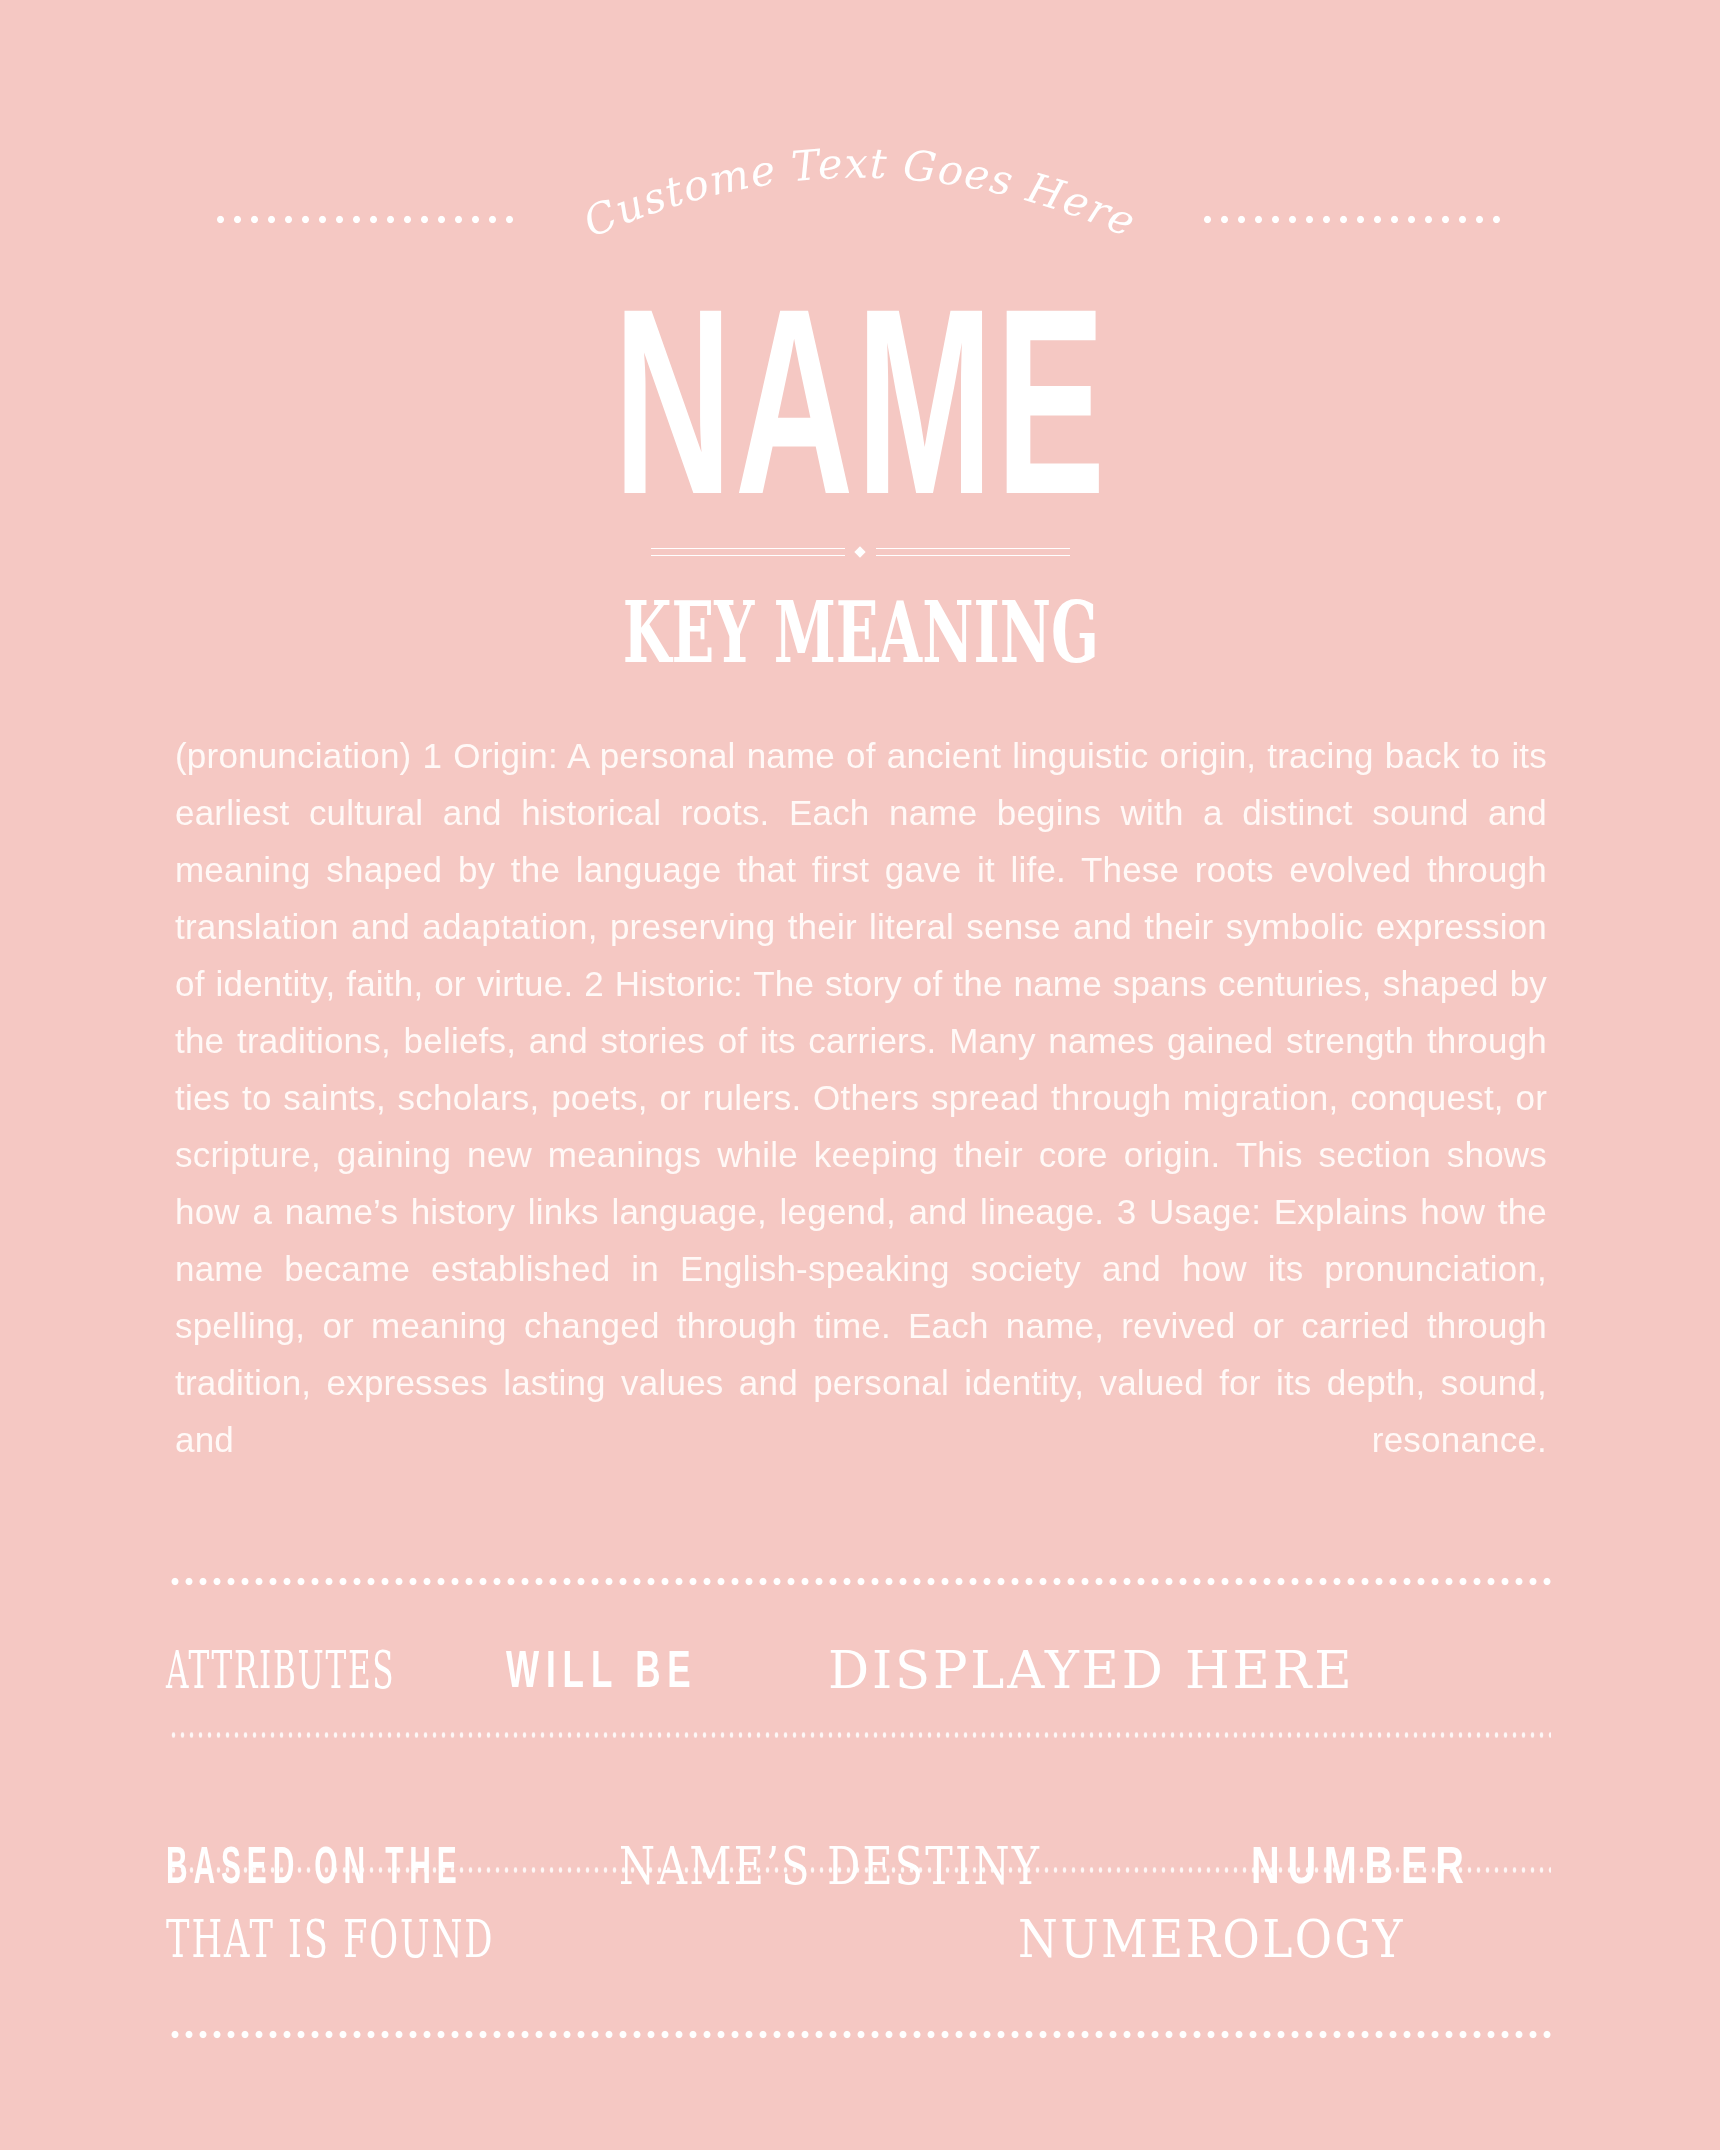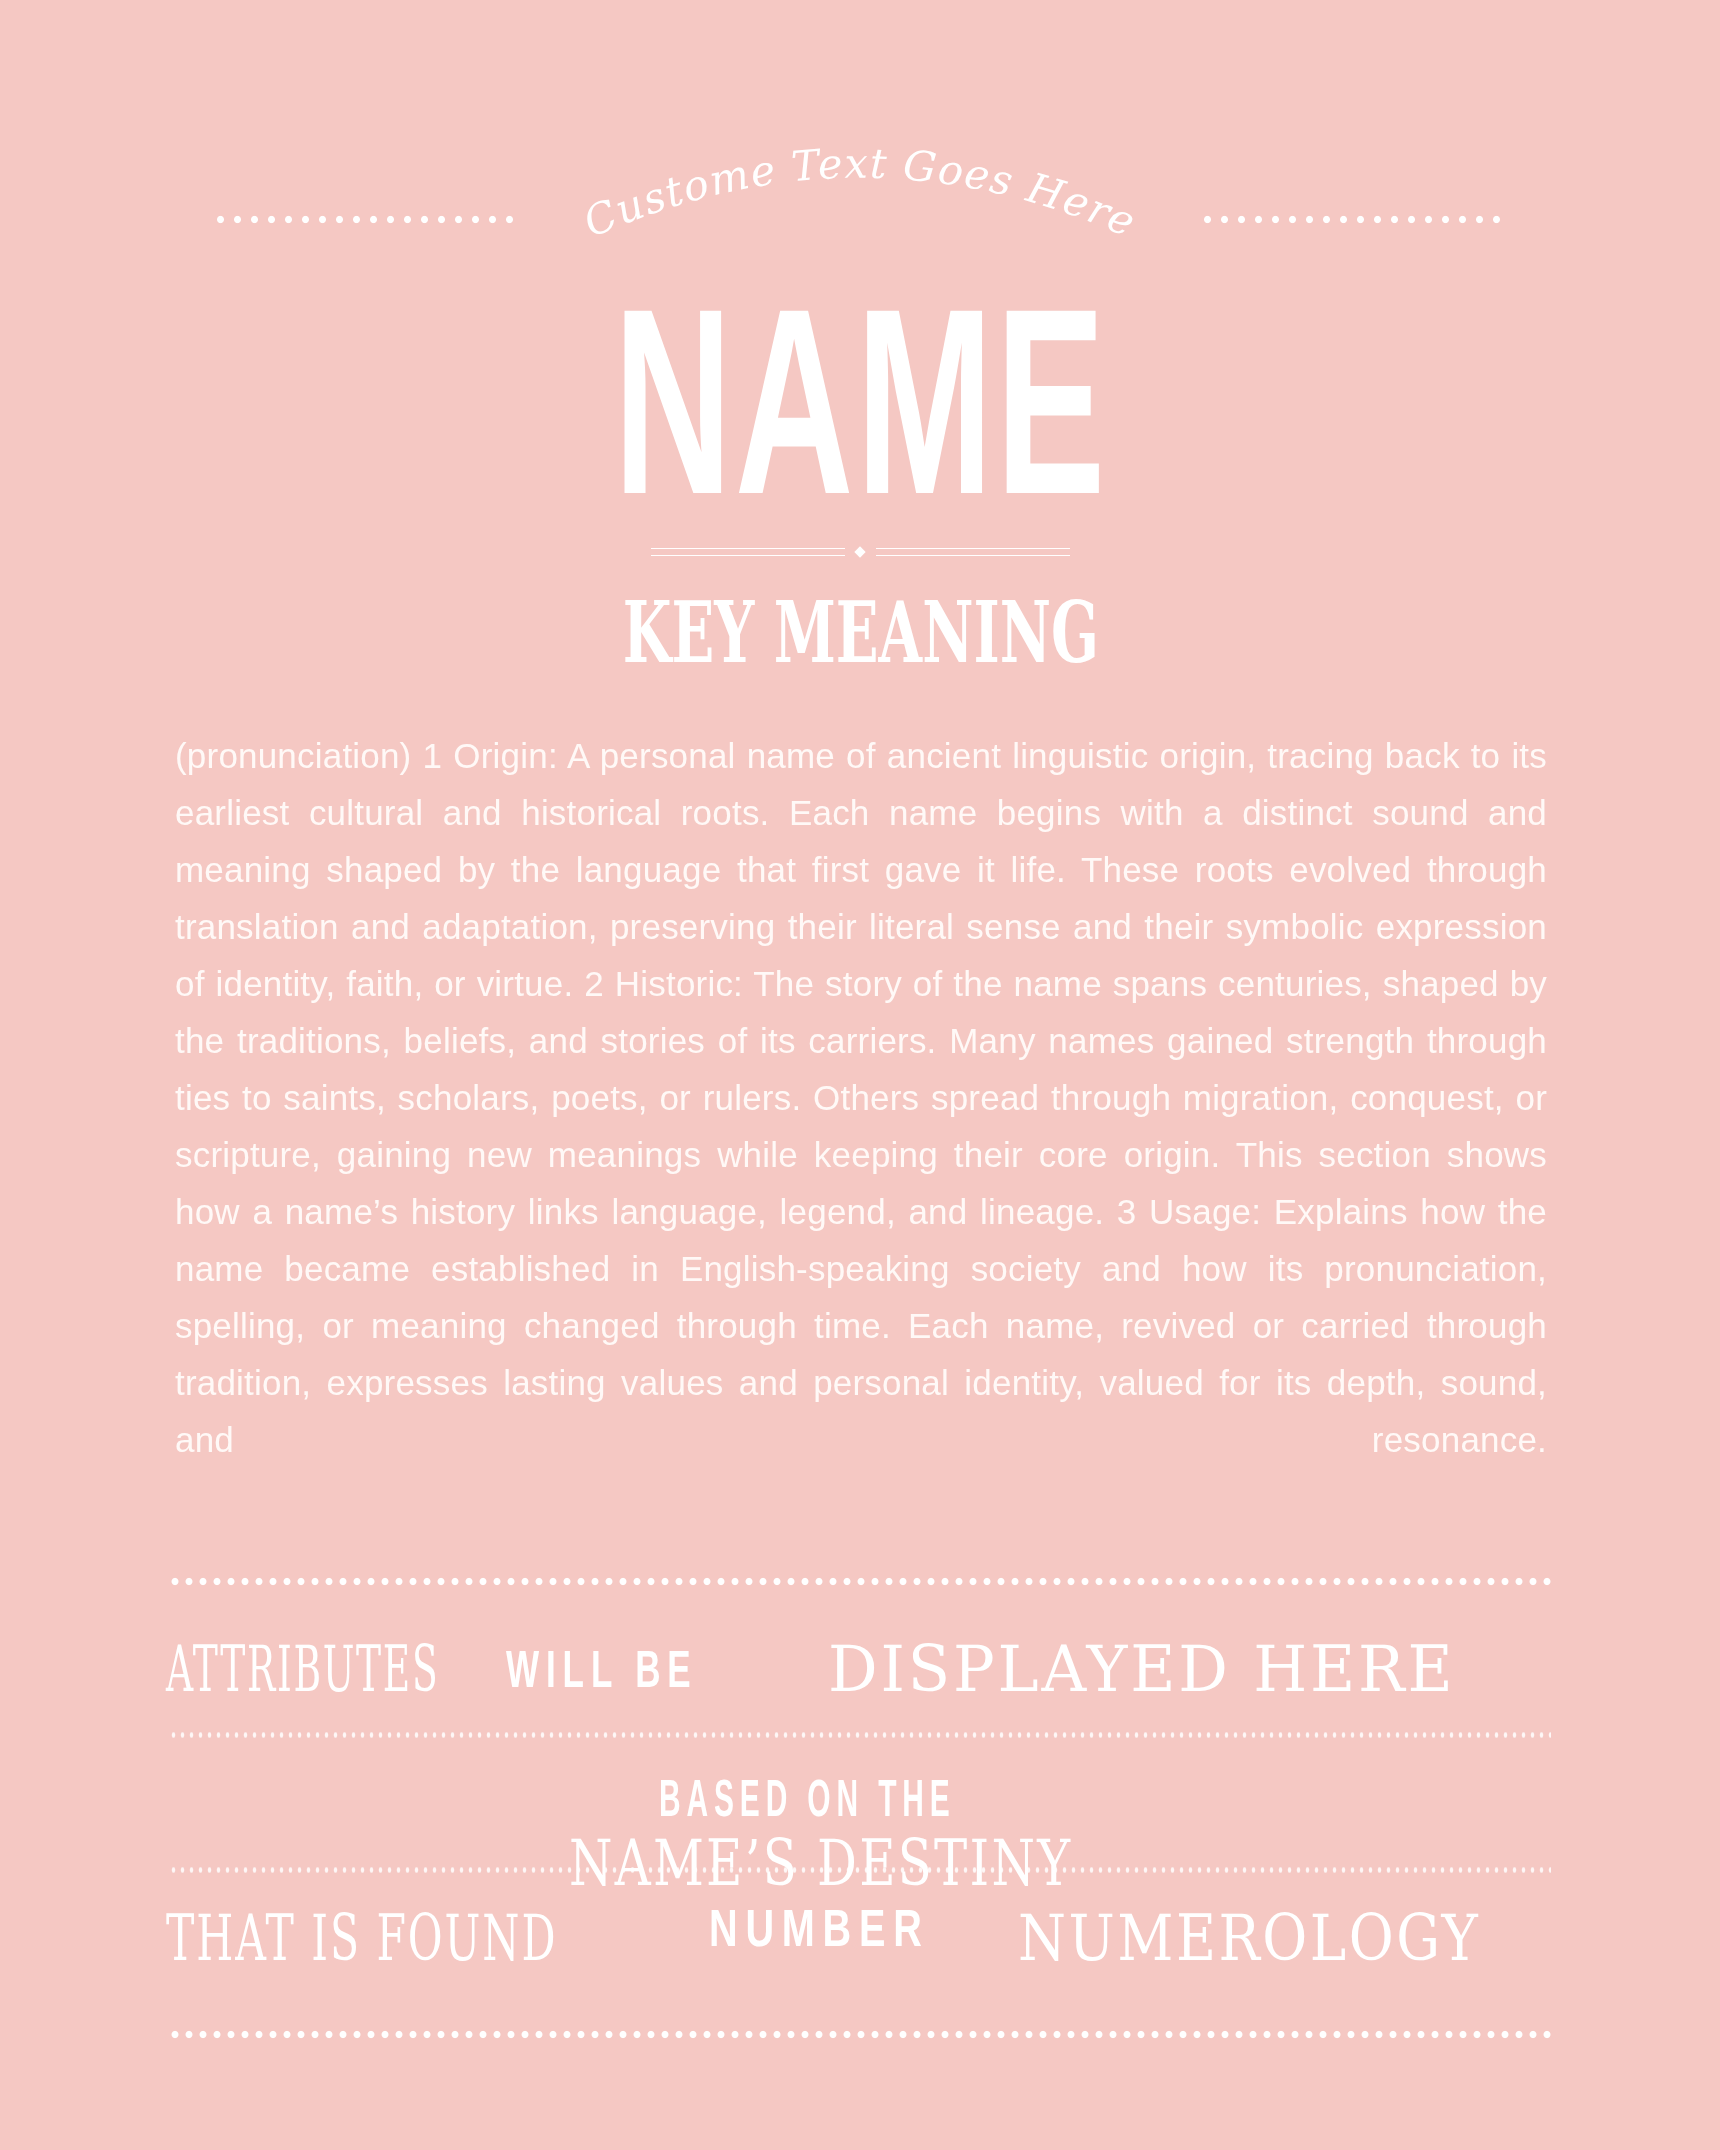--- a/index.html
+++ b/index.html
@@ -37,21 +37,21 @@
     left:175px; top:727px; width:1372px;
     font-family:"Liberation Sans", sans-serif; font-size:35px; line-height:57px;
     text-align:justify; text-align-last:justify; color:#FFF9F7; letter-spacing:0.2px;
   }
   .attr-line {
     position:absolute; left:166px; width:1386px; height:65px;
     display:flex; justify-content:space-between; align-items:center; white-space:nowrap;
   }
   .seg { display:inline-block; line-height:65px; }
   .seg.slab {
-    font-family:"DejaVu Serif", serif; font-size:64px; font-weight:normal;
+    font-family:"DejaVu Serif", serif; font-size:53px; font-weight:normal;
   }
   .seg.bold {
     font-family:"Liberation Sans", sans-serif; font-weight:bold; font-size:51px;
   }
   .fit { display:inline-block; transform-origin:left center; }
 </style>
 </head>
 <body>
 
 <div class="dots top" style="left:212px; top:215px; width:304px;"></div>
@@ -87,21 +87,21 @@
 <div class="dots big" style="left:168px; top:1577px; width:1386px;"></div>
 
 <div class="attr-line" style="top:1637px;">
   <span class="seg slab" style="width: 315px; overflow: visible;"><span class="fit" style="letter-spacing: 2.9px; transform: scaleX(0.586606);">ATTRIBUTES</span></span>
   <span class="seg bold" style="width: 258px; overflow: visible;"><span class="fit" style="letter-spacing: 10px; transform: scaleX(0.687535);">WILL BE</span></span>
   <span class="seg slab" style="width: 724px; overflow: visible; margin-left: 40px;"><span class="fit" style="letter-spacing: 2.9px; transform: scaleX(0.967897);">DISPLAYED HERE</span></span>
 </div>
 
 <div class="dots small" style="left:169px; top:1732px; width:1382px;"></div>
 
-<div class="attr-line" style="top:1766px;flex-direction:column;">
+<div class="attr-line" style="top:1833px;">
   <span class="seg bold" style="width: 401px; overflow: visible;"><span class="fit" style="letter-spacing: 10px; transform: scaleX(0.587098);">BASED ON THE</span></span>
   <span class="seg slab" style="width: 581px; overflow: visible;"><span class="fit" style="letter-spacing: 2.9px; transform: scaleX(0.776955);">NAME’S DESTINY</span></span>
   <span class="seg bold" style="width: 301px; overflow: visible;"><span class="fit" style="letter-spacing: 10px; transform: scaleX(0.777171);">NUMBER</span></span>
 </div>
 
 <div class="dots small" style="left:169px; top:1867px; width:1382px;"></div>
 
 <div class="attr-line" style="top:1906px;justify-content:space-between;">
   <span class="seg slab" style="width: 452px; overflow: visible;"><span class="fit" style="letter-spacing: 2.9px; transform: scaleX(0.664032);">THAT IS FOUND</span></span>
   <span class="seg slab" style="width: 534px; overflow: visible;"><span class="fit" style="letter-spacing: 2.9px; transform: scaleX(0.857446);">NUMEROLOGY</span></span>

